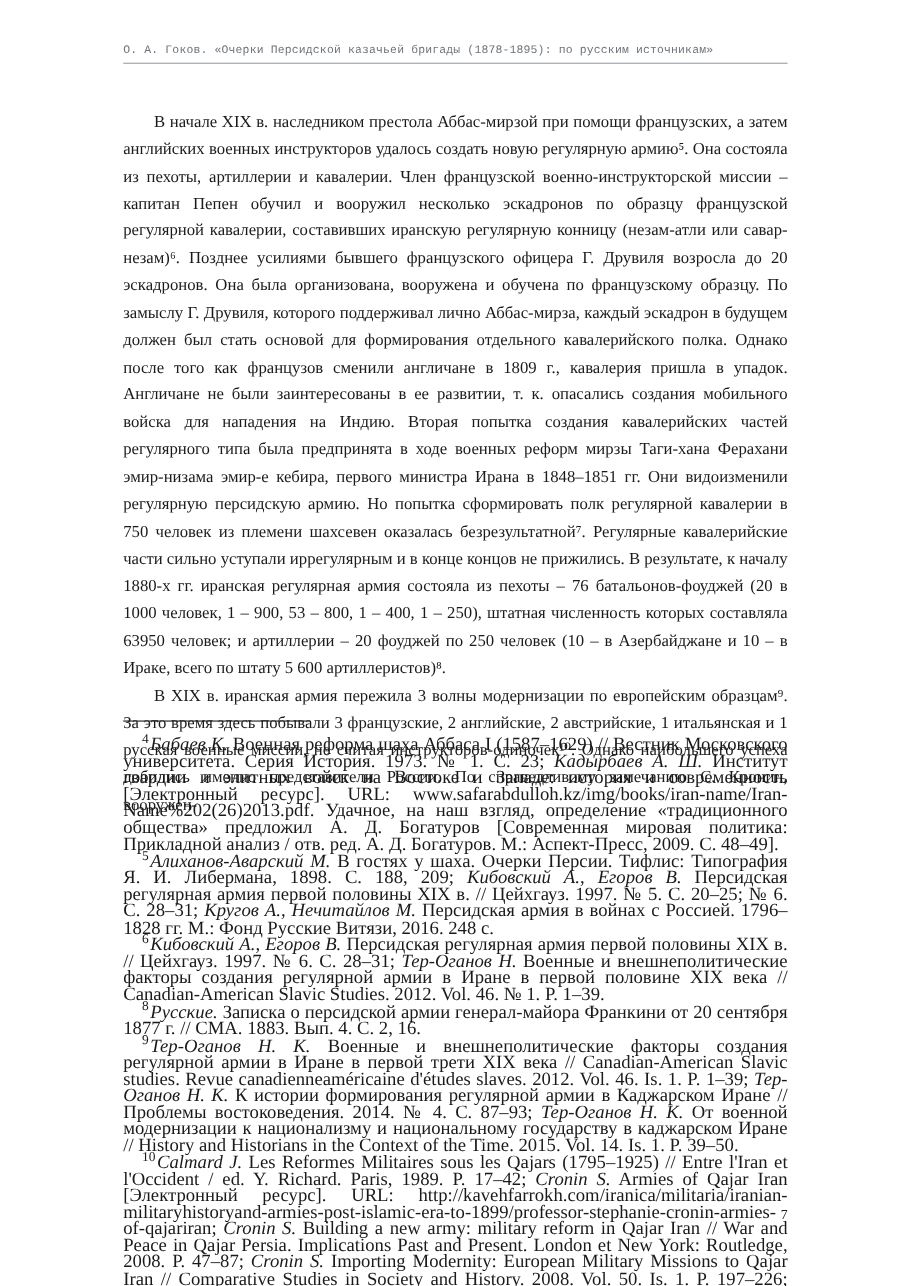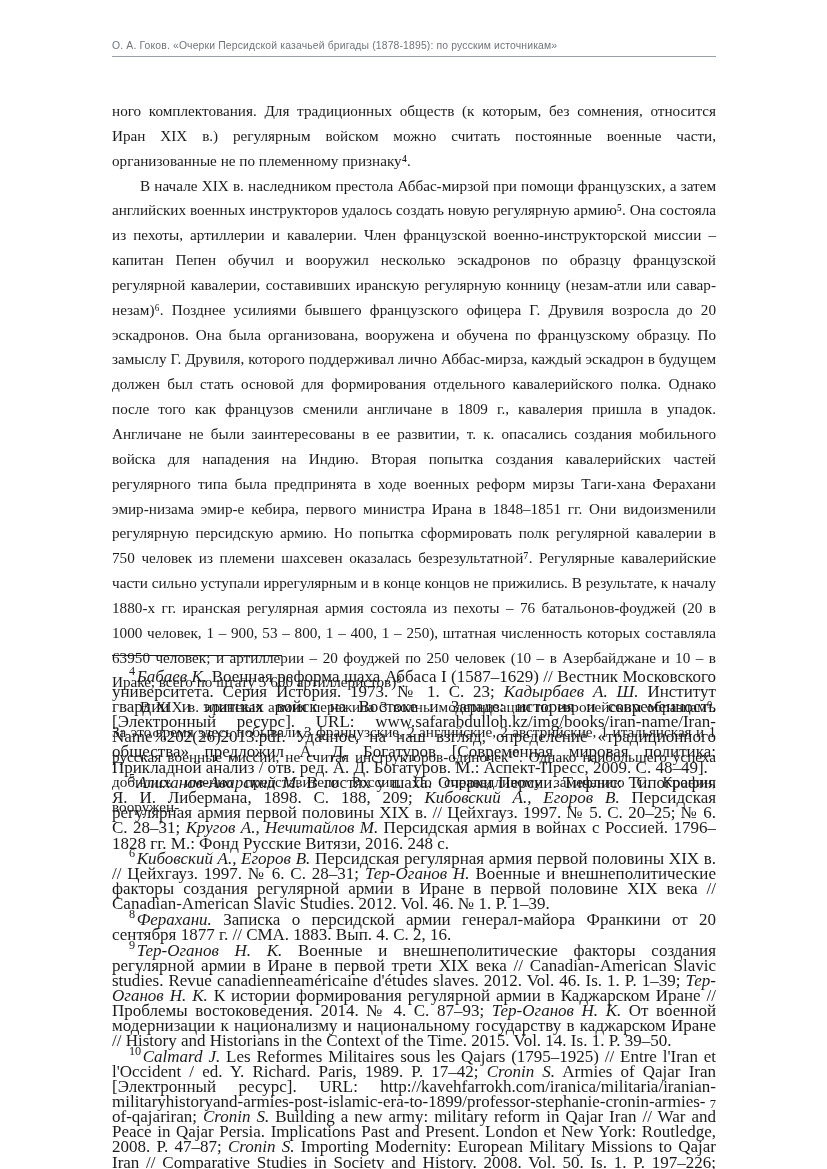--- a/index.html
+++ b/index.html
@@ -28,21 +28,21 @@
     position: absolute;
     left: 112px;
     top: 40px;
     width: 604px;
   }
   .runhead-text {
     font-size: 10.4px;
     color: #70747a;
     letter-spacing: 0.15px;
     white-space: nowrap;
-    font-family: Liberation Sans, sans-serif;
+    font-family: Liberation Mono, monospace;
   }
   .runhead-rule {
     margin-top: 5px;
     border-top: 1px solid #9aa0a6;
     width: 604px;
     height: 0;
   }
 
   
   .body-area {
@@ -106,30 +106,29 @@
 <body>
 
 <div class="page">
 
   <div class="runhead">
     <div class="runhead-text">О. А. Гоков.  «Очерки Персидской казачьей бригады (1878-1895): по русским источникам»</div>
     <div class="runhead-rule"></div>
   </div>
 
   <div class="body-area">
-    <p class="para noindent">ного комплектования. Для традиционных обществ (к которым, без сомнения, относится Иран XIX в.) регулярным войском можно считать постоянные военные части, организованные не по племенному признаку⁴.</p>
     <p class="para">В начале XIX в. наследником престола Аббас-мирзой при помощи французских, а затем английских военных инструкторов удалось создать новую регулярную армию⁵. Она состояла из пехоты, артиллерии и кавалерии. Член французской военно-инструкторской миссии – капитан Пепен обучил и вооружил несколько эскадронов по образцу французской регулярной кавалерии, составивших иранскую регулярную конницу (незам-атли или савар-незам)⁶. Позднее усилиями бывшего французского офицера Г. Друвиля возросла до 20 эскадронов. Она была организована, вооружена и обучена по французскому образцу. По замыслу Г. Друвиля, которого поддерживал лично Аббас-мирза, каждый эскадрон в будущем должен был стать основой для формирования отдельного кавалерийского полка. Однако после того как французов сменили англичане в 1809 г., кавалерия пришла в упадок. Англичане не были заинтересованы в ее развитии, т. к. опасались создания мобильного войска для нападения на Индию. Вторая попытка создания кавалерийских частей регулярного типа была предпринята в ходе военных реформ мирзы Таги-хана Ферахани эмир-низама эмир-е кебира, первого министра Ирана в 1848–1851 гг. Они видоизменили регулярную персидскую армию. Но попытка сформировать полк регулярной кавалерии в 750 человек из племени шахсевен оказалась безрезультатной⁷. Регулярные кавалерийские части сильно уступали иррегулярным и в конце концов не прижились. В результате, к началу 1880-х гг. иранская регулярная армия состояла из пехоты – 76 батальонов-фоуджей (20 в 1000 человек, 1 – 900, 53 – 800, 1 – 400, 1 – 250), штатная численность которых составляла 63950 человек; и артиллерии – 20 фоуджей по 250 человек (10 – в Азербайджане и 10 – в Ираке, всего по штату 5 600 артиллеристов)⁸.</p>
     <p class="para">В XIX в. иранская армия пережила 3 волны модернизации по европейским образцам⁹. За это время здесь побывали 3 французские, 2 английские, 2 австрийские, 1 итальянская и 1 русская военные миссии, не считая инструкторов-одиночек¹⁰. Однако наибольшего успеха добились именно представители России. По справедливому замечанию С. Кронин, вооружен-</p>
   </div>
 
   <div class="footnotes">
     <div class="fn-rule"></div>
     <p class="fn"><span class="num">4</span><span><i>Бабаев К.</i> Военная реформа шаха Аббаса I (1587–1629) // Вестник Московского университета. Серия История. 1973. № 1. С. 23; <i>Кадырбаев А. Ш.</i> Институт гвардии и элитных войск на Востоке и Западе: история и современность [Электронный ресурс]. URL: www.safarabdulloh.kz/img/books/iran-name/Iran-Name%202(26)2013.pdf. Удачное, на наш взгляд, определение «традиционного общества» предложил А. Д. Богатуров [Современная мировая политика: Прикладной анализ / отв. ред. А. Д. Богатуров. М.: Аспект-Пресс, 2009. С. 48–49].</span></p>
     <p class="fn"><span class="num">5</span><span><i>Алиханов-Аварский М.</i> В гостях у шаха. Очерки Персии. Тифлис: Типография Я. И. Либермана, 1898. С. 188, 209; <i>Кибовский А., Егоров В.</i> Персидская регулярная армия первой половины XIX в. // Цейхгауз. 1997. № 5. С. 20–25; № 6. С. 28–31; <i>Кругов А., Нечитайлов М.</i> Персидская армия в войнах с Россией. 1796–1828 гг. М.: Фонд Русские Витязи, 2016. 248 с.</span></p>
     <p class="fn"><span class="num">6</span><span><i>Кибовский А., Егоров В.</i> Персидская регулярная армия первой половины XIX в. // Цейхгауз. 1997. № 6. С. 28–31; <i>Тер-Оганов Н.</i> Военные и внешнеполитические факторы создания регулярной армии в Иране в первой половине XIX века // Canadian-American Slavic Studies. 2012. Vol. 46. № 1. P. 1–39.</span></p>
-    <p class="fn"><span class="num">8</span><span><i>Ферахани.</i> Записка о персидской армии генерал-майора Франкини от 20 сентября 1877 г. // СМА. 1883. Вып. 4. С. 2, 16.</span></p>
+    <p class="fn"><span class="num">8</span><span><i>Русские.</i> Записка о персидской армии генерал-майора Франкини от 20 сентября 1877 г. // СМА. 1883. Вып. 4. С. 2, 16.</span></p>
     <p class="fn"><span class="num">9</span><span><i><i>Тер-Оганов Н.</i> К.</i> Военные и внешнеполитические факторы создания регулярной армии в Иране в первой трети XIX века // Canadian-American Slavic studies. Revue canadienneaméricaine d'études slaves. 2012. Vol. 46. Is. 1. P. 1–39; <i><i>Тер-Оганов Н.</i> К.</i> К истории формирования регулярной армии в Каджарском Иране // Проблемы востоковедения. 2014. № 4. С. 87–93; <i><i>Тер-Оганов Н.</i> К.</i> От военной модернизации к национализму и национальному государству в каджарском Иране // History and Historians in the Context of the Time. 2015. Vol. 14. Is. 1. P. 39–50.</span></p>
     <p class="fn"><span class="num">10</span><span><i>Calmard J.</i> Les Reformes Militaires sous les Qajars (1795–1925) // Entre l'Iran et l'Occident / ed. Y. Richard. Paris, 1989. P. 17–42; <i>Cronin S.</i> Armies of Qajar Iran [Электронный ресурс]. URL: http://kavehfarrokh.com/iranica/militaria/iranian-militaryhistoryand-armies-post-islamic-era-to-1899/professor-stephanie-cronin-armies-of-qajariran; <i>Cronin S.</i> Building a new army: military reform in Qajar Iran // War and Peace in Qajar Persia. Implications Past and Present. London et New York: Routledge, 2008. P. 47–87; <i>Cronin S.</i> Importing Modernity: European Military Missions to Qajar Iran // Comparative Studies in Society and History. 2008. Vol. 50. Is. 1. P. 197–226; <i>Kaveh Farrokh. Iran at War.</i> 1500–1988. Oxford: Osprey, 2011. P. 163–243; <i><i>Тер-Оганов Н.</i> К.</i> Создание и развитие иранской регулярной армии и деятельность иностранных военных мисс</span></p>
   </div>
 
   <div class="folio">7</div>
 
 </div>
 
 </body></html>

